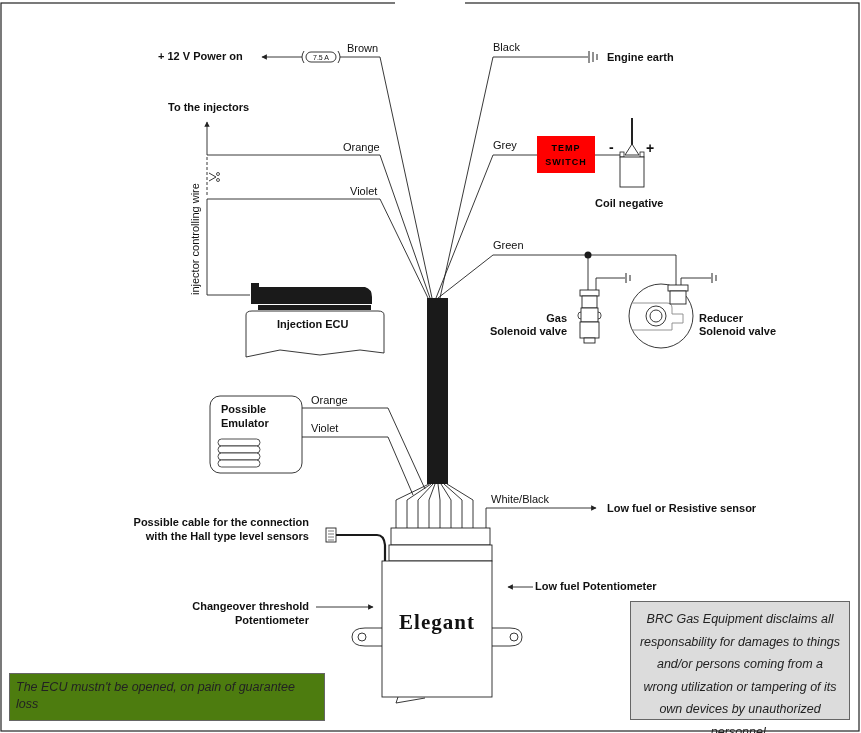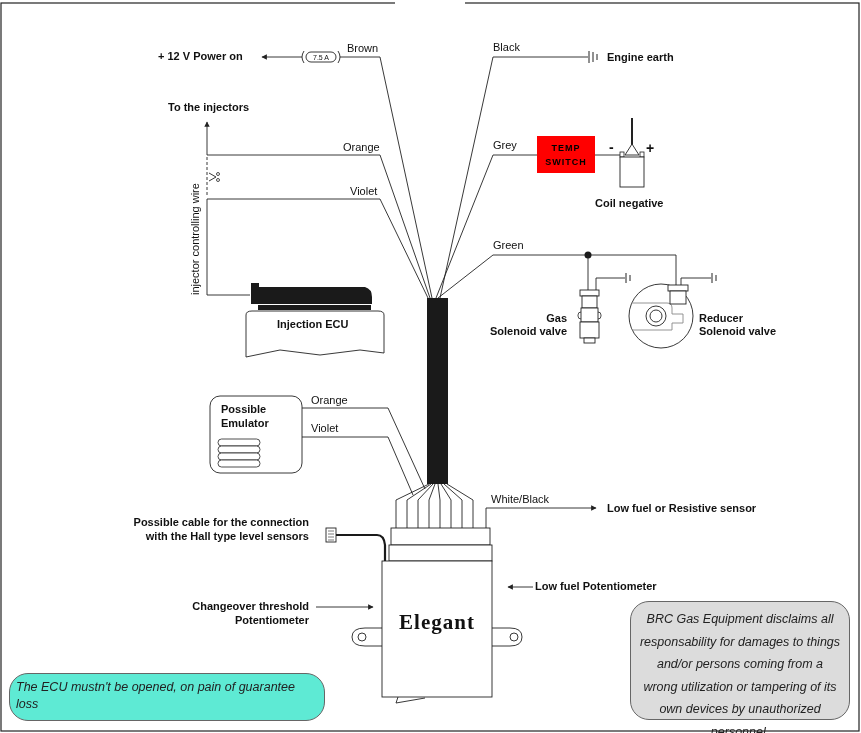--- a/index.html
+++ b/index.html
@@ -1,21 +1,21 @@
 <!DOCTYPE html>
 <html><head>
 <meta charset="utf-8">
 <style>
   html, body { margin: 0; padding: 0; background: #ffffff; }
   body { width: 861px; height: 733px; position: relative; overflow: hidden; font-family: "Liberation Sans", sans-serif; }
   svg { position: absolute; left: 0; top: 0; }
   .lbl { font-family: "Liberation Sans", sans-serif; font-size: 11px; fill: #111; }
   .blbl { font-family: "Liberation Sans", sans-serif; font-size: 11px; font-weight: bold; fill: #111; }
   .wire { stroke: #222; stroke-width: 0.9; fill: none; }
-  .note { position: absolute; background: #dcdcdc; border: 1px solid #666; border-radius: 19px; font-family: "Liberation Sans", sans-serif; font-style: italic; color: #222; }
+  .note { position: absolute; background: #dcdcdc; border: 1px solid #666; border-radius: 0; font-family: "Liberation Sans", sans-serif; font-style: italic; color: #222; }
   .note-left { left: 9px; top: 673px; width: 316px; height: 48px; font-size: 12.5px; padding: 5px 6px; box-sizing: border-box; line-height: 17px; }
   .note-right { left: 630px; top: 601px; width: 220px; height: 119px; font-size: 12.5px; padding: 6px 8px; box-sizing: border-box; line-height: 22.5px; text-align: center; }
 </style>
 </head>
 <body>
 
 <svg width="861" height="733" viewBox="0 0 861 733">
   <defs>
     <marker id="arr" viewBox="0 0 10 10" refX="9" refY="5" markerWidth="8" markerHeight="6" orient="auto-start-reverse">
       <path d="M0,0 L10,5 L0,10 z" fill="#222"></path>
@@ -192,18 +192,18 @@
   </g>
 
   <line class="wire" x1="533" y1="587" x2="508" y2="587" marker-end="url(#arr)"></line>
   <text class="blbl" x="535" y="590">Low fuel Potentiometer</text>
 
   <line class="wire" x1="316" y1="607" x2="373" y2="607" marker-end="url(#arr)"></line>
   <text class="blbl" x="309" y="610" text-anchor="end">Changeover threshold</text>
   <text class="blbl" x="309" y="624" text-anchor="end">Potentiometer</text>
 </svg>
 
-<div class="note note-left" style="background: #5eead4;">
+<div class="note note-left" style="background: #4d7c0f;">
   <span>The ECU mustn't be opened, on pain of guarantee loss</span>
 </div>
 <div class="note note-right" style="background: rgb(220, 220, 220);">
   <span>BRC Gas Equipment disclaims all responsability for damages to things and/or persons coming from a wrong utilization or tampering of its own devices by unauthorized personnel.</span>
 </div>
 
 </body></html>

